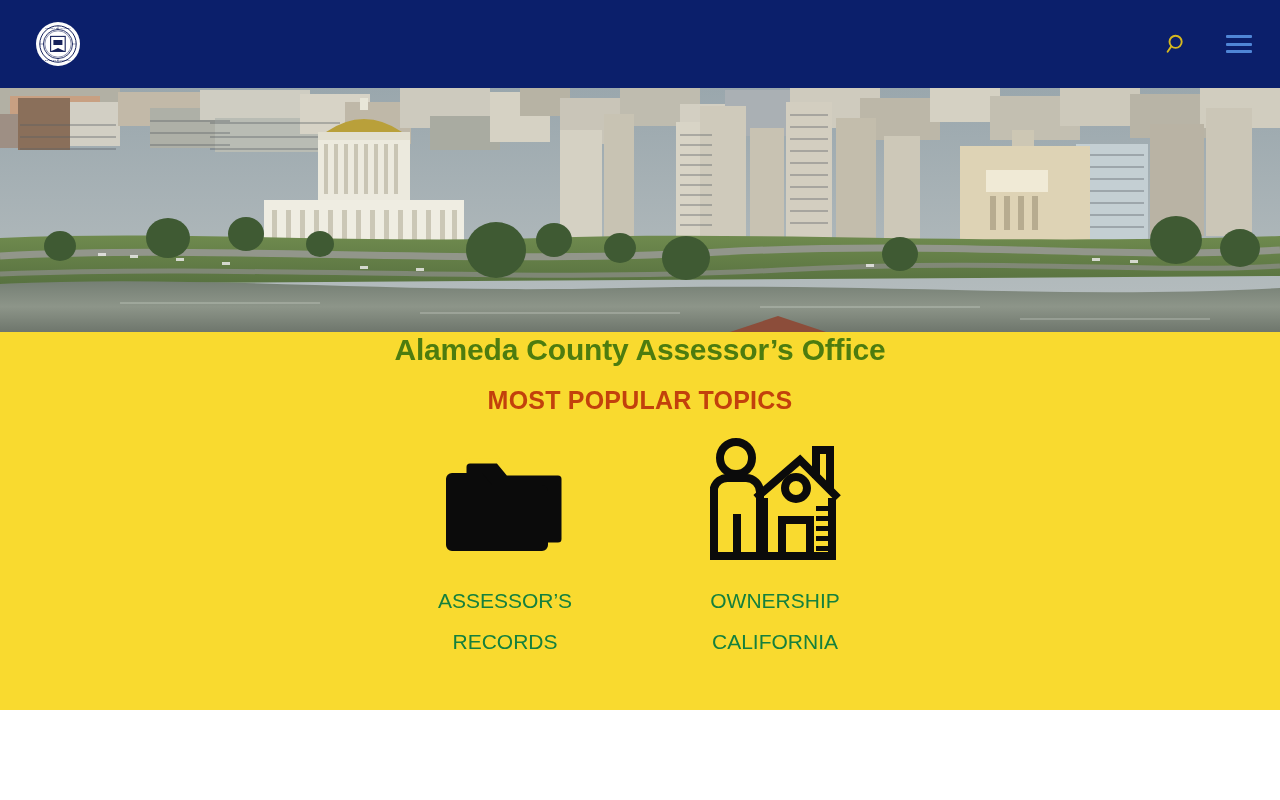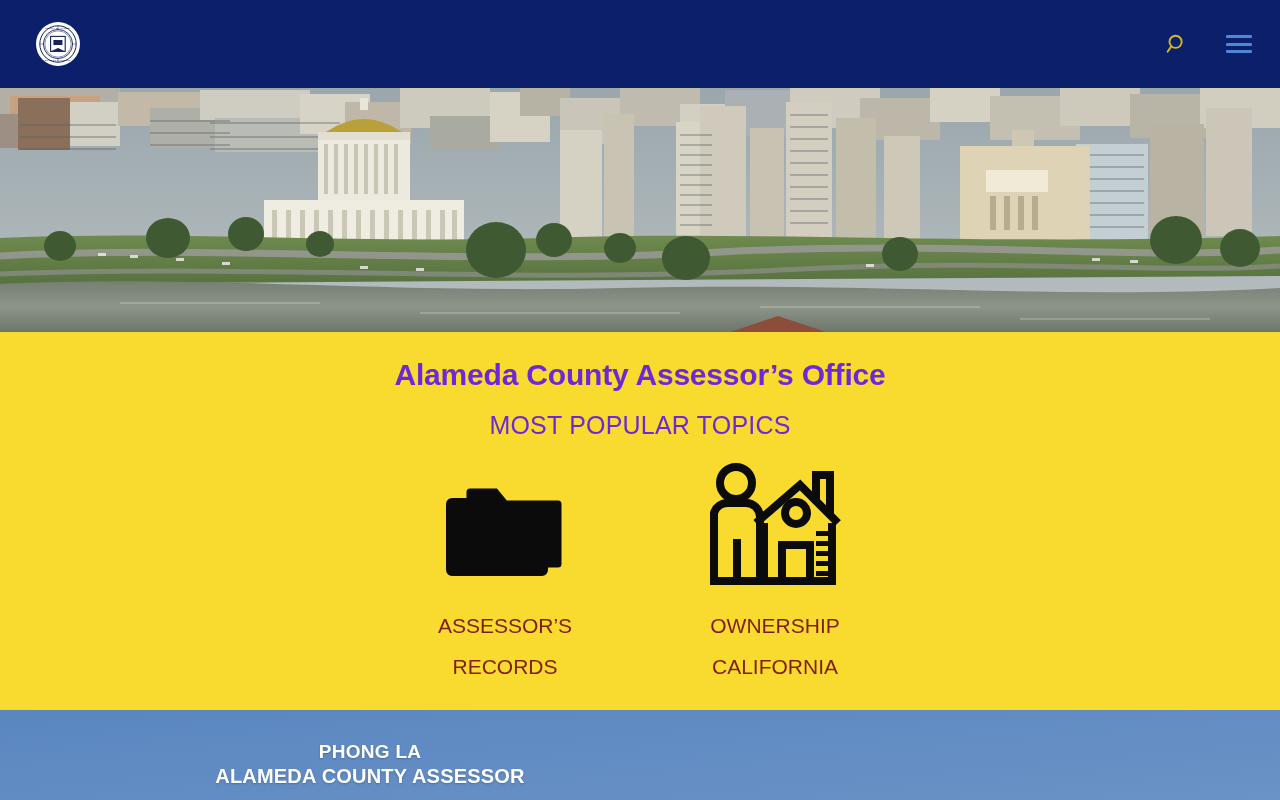--- a/index.html
+++ b/index.html
@@ -92,33 +92,32 @@
   .topics {
     position: absolute;
     top: 332px; left: 0;
     width: 1280px;
     height: 378px;
     background: #f9da2f;
     text-align: center;
   }
 
   .topics-title {
-    margin-top: 25px;
     font-size: 30px;
     font-weight: bold;
-    color: #6d28d9;
+    color: #4d7c0f;
     letter-spacing: -0.2px;
     line-height: 1.2;
   }
 
   .topics-sub {
     margin-top: 18px;
     font-size: 25px;
-    font-weight: normal;
-    color: #6d28d9;
+    font-weight: bold;
+    color: #c2410c;
     letter-spacing: 0.2px;
   }
 
   .topic-grid {
     margin-top: 20px;
     display: flex;
     justify-content: center;
     align-items: flex-start;
   }
 
@@ -134,21 +133,21 @@
   .topic-icon {
     height: 130px;
     display: flex;
     align-items: center;
     justify-content: center;
   }
 
   .topic-label {
     margin-top: 16px;
     font-size: 21px;
-    color: #7f1d1d;
+    color: #15803d;
     line-height: 1.95;
     font-weight: 400;
     max-width: 210px;
   }
 
   
   .assessor {
     position: absolute;
     top: 710px; left: 0;
     width: 1280px;
@@ -483,22 +482,14 @@
               <rect x="112" y="110" width="18" height="5"></rect>
             </g>
           </svg>
         </span>
         <span class="topic-label">OWNERSHIP CALIFORNIA</span>
       </a>
 
     </div>
   </section>
 
-  <section class="assessor">
-    <div class="assessor-sky"></div>
-
-    <div class="assessor-text">
-      <div class="assessor-name">PHONG LA</div>
-      <div class="assessor-role">ALAMEDA COUNTY ASSESSOR</div>
-    </div>
-  </section>
 
 </div>
 
 </body></html>

